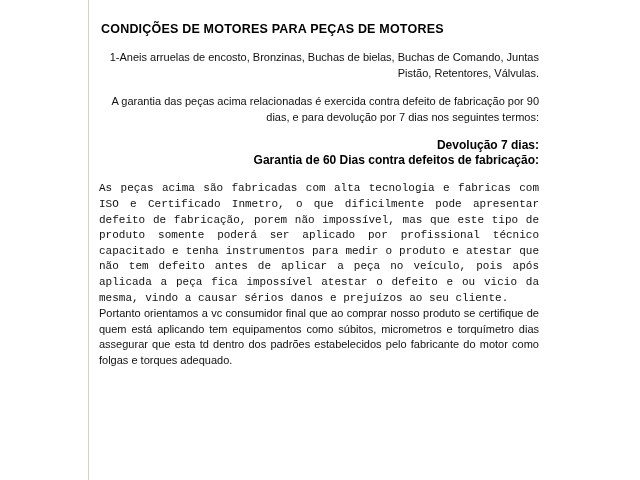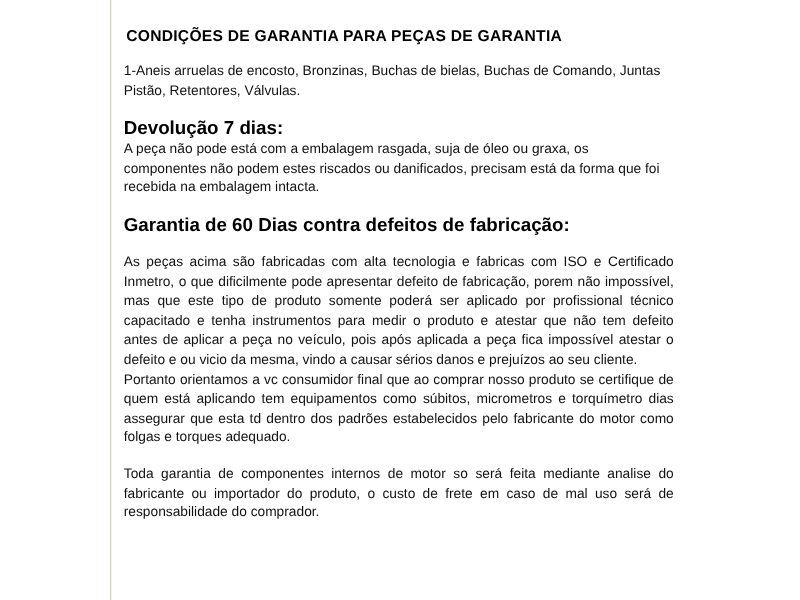--- a/index.html
+++ b/index.html
@@ -41,58 +41,59 @@
     letter-spacing: 0.2px;
     color: #000;
     margin: 0 0 14px 2px;
     white-space: nowrap;
   }
   .para {
     font-size: 11px;
     line-height: 15.6px;
     color: #111;
     margin: 0 0 13px 0;
-    text-align: left;
+    text-align: right;
   }
   .para.tight {
     margin-bottom: 0;
+    font-family: Liberation Mono, monospace;
   }
   .para.justified {
     text-align: justify;
   }
   .sub-head {
-    font-size: 15px;
+    font-size: 12px;
     font-weight: bold;
     color: #000;
     margin: 0 0 1px 0;
+    text-align: right;
   }
   .sub-head.spaced {
     margin-bottom: 14px;
   }
 </style>
 </head>
 <body>
 
 <div class="page">
 
   <div class="left-rule"></div>
 
   <div class="content">
 
-    <h1 class="doc-title">CONDIÇÕES DE GARANTIA PARA PEÇAS DE GARANTIA</h1>
+    <h1 class="doc-title">CONDIÇÕES DE MOTORES PARA PEÇAS DE MOTORES</h1>
 
     <p class="para">1-Aneis arruelas de encosto, Bronzinas, Buchas de bielas, Buchas de Comando, Juntas Pistão, Retentores, Válvulas.</p>
 
+    <p class="para">A garantia das peças acima relacionadas é exercida contra defeito de fabricação por 90 dias, e para devolução por 7 dias nos seguintes termos:</p>
 
     <div class="sub-head">Devolução 7 dias:</div>
 
-    <p class="para">A peça não pode está com a embalagem rasgada, suja de óleo ou graxa, os componentes não podem estes riscados ou danificados, precisam está da forma que foi recebida na embalagem intacta.</p>
 
     <div class="sub-head spaced">Garantia de 60 Dias contra defeitos de fabricação:</div>
 
     <p class="para justified tight">As peças acima são fabricadas com alta tecnologia e fabricas com ISO e Certificado Inmetro, o que dificilmente pode apresentar defeito de fabricação, porem não impossível, mas que este tipo de produto somente poderá ser aplicado por profissional técnico capacitado e tenha instrumentos para medir o produto e atestar que não tem defeito antes de aplicar a peça no veículo, pois após aplicada a peça fica impossível atestar o defeito e ou  vicio da mesma, vindo a causar sérios danos e prejuízos ao seu cliente.</p>
 
     <p class="para justified">Portanto orientamos a vc consumidor final que ao comprar nosso produto se certifique de quem está aplicando tem equipamentos como súbitos, micrometros e torquímetro dias assegurar que esta td dentro dos padrões estabelecidos pelo fabricante do motor como folgas e torques adequado.</p>
 
-    <p class="para justified">Toda garantia de componentes internos de motor so será feita mediante analise do fabricante ou importador do produto, o custo de frete em caso de mal uso será de responsabilidade do comprador.</p>
 
   </div>
 </div>
 
 </body></html>

